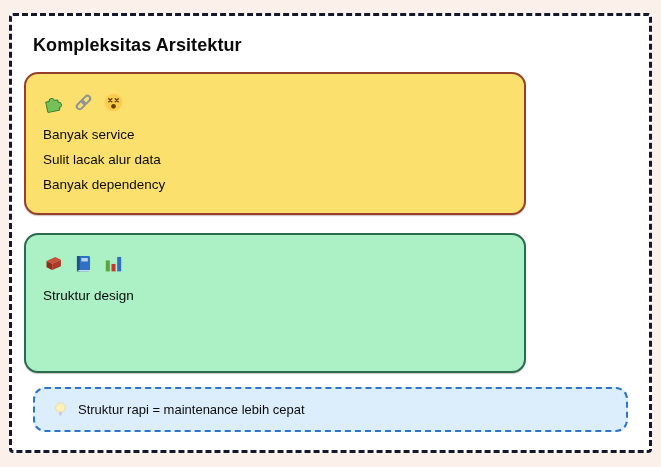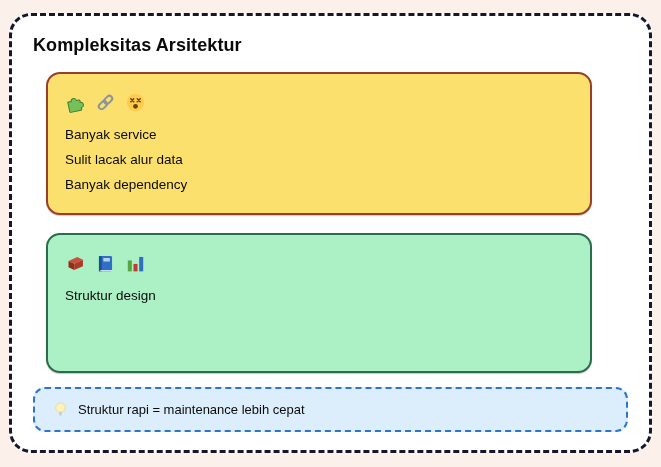--- a/index.html
+++ b/index.html
@@ -9,34 +9,34 @@
     background: #FCF1EA;
     position: relative;
     overflow: hidden;
   }
   .card {
     position: absolute;
     left: 9px; top: 13px;
     width: 643px; height: 440px;
     background: #FFFFFF;
     border: 3px dashed #15172B;
-    border-radius: 22px;
+    border-radius: 4px;
   }
   .title {
     position: absolute;
     left: 21px; top: 19px;
     font-size: 18px;
     font-weight: 700;
     color: #0A0A0A;
     letter-spacing: 0.1px;
   }
   .box {
     position: absolute;
-    left: 34px;
-    width: 546px;
+    left: 12px;
+    width: 502px;
     border: 2px solid;
     border-radius: 14px;
     padding: 17px 18px 8px 17px;
     box-shadow: 0 1px 1px rgba(60,20,10,0.25);
   }
   .box-problems { top: 56px; height: 143px; }
   .box-solutions { top: 217px; height: 140px; }
   .icon-row {
     display: flex;
     align-items: center;

